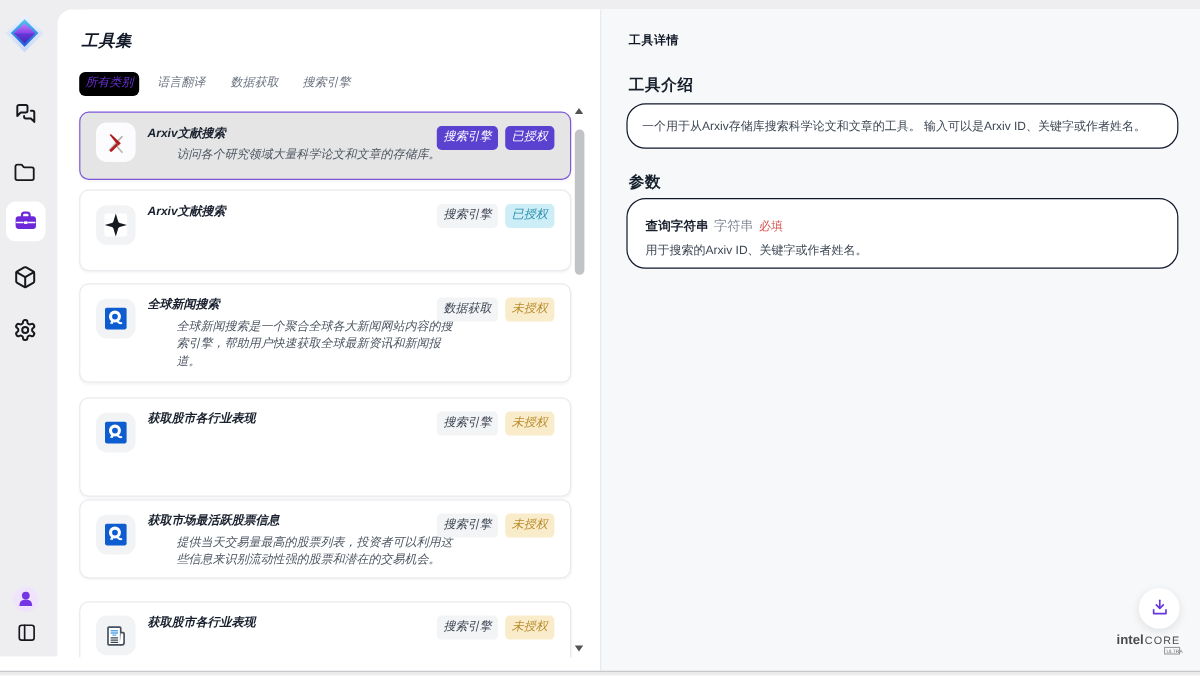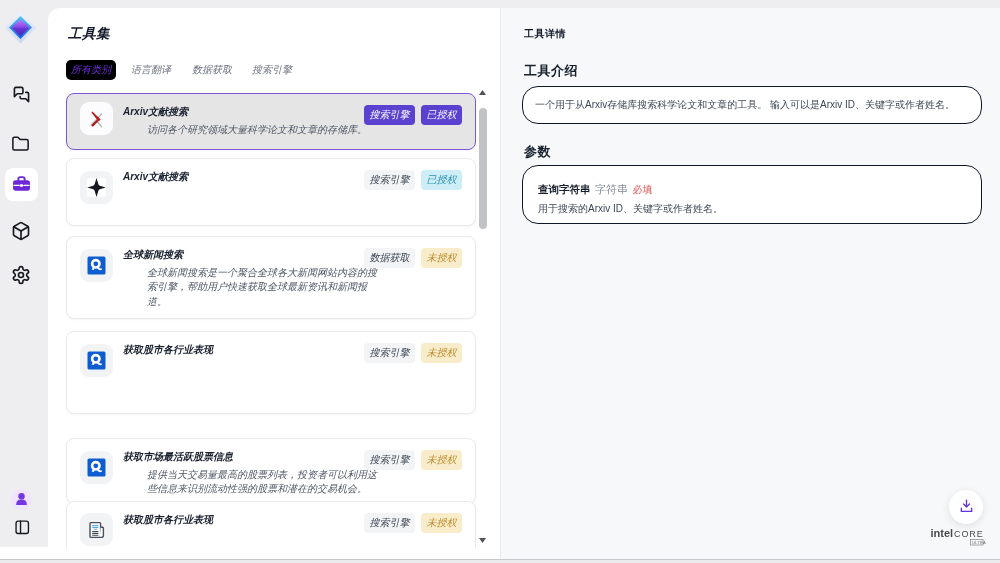--- a/index.html
+++ b/index.html
@@ -192,21 +192,21 @@
 <path d="M12.8 17.5 q-0.2 2.2 -1.3 3.1 l2.3 0.4 q0.9-1.2 0.9-2.6 Z" fill="#ffffff"></path>
 </svg>
           </div>
         <div class="ctitle">获取股市各行业表现</div>
         <div class="tags">
             <span class="tag tg-grey">搜索引擎</span>
             <span class="tag tg-amber">未授权</span>
           </div>
       </div>
 
-      <div class="card" style="top:350px; height:66px;">
+      <div class="card" style="top:328px; height:66px;">
         <div class="cicon">
             <svg width="33" height="33" viewBox="0 0 33 33">
 <rect x="7.5" y="7.5" width="18" height="18" rx="1.5" fill="#0d5dd0"></rect>
 <circle cx="15.8" cy="14.8" r="3.7" fill="none" stroke="#ffffff" stroke-width="2.6"></circle>
 <path d="M18.2 17.6 q1.7 2.4 3.4 1.7 l0.4 1.5 q-2.8 1.2 -5 -1.6 Z" fill="#ffffff"></path>
 <path d="M12.8 17.5 q-0.2 2.2 -1.3 3.1 l2.3 0.4 q0.9-1.2 0.9-2.6 Z" fill="#ffffff"></path>
 </svg>
           </div>
         <div class="ctitle">获取市场最活跃股票信息</div>
         <div class="cdesc">提供当天交易量最高的股票列表，投资者可以利用这<br>些信息来识别流动性强的股票和潜在的交易机会。</div>

